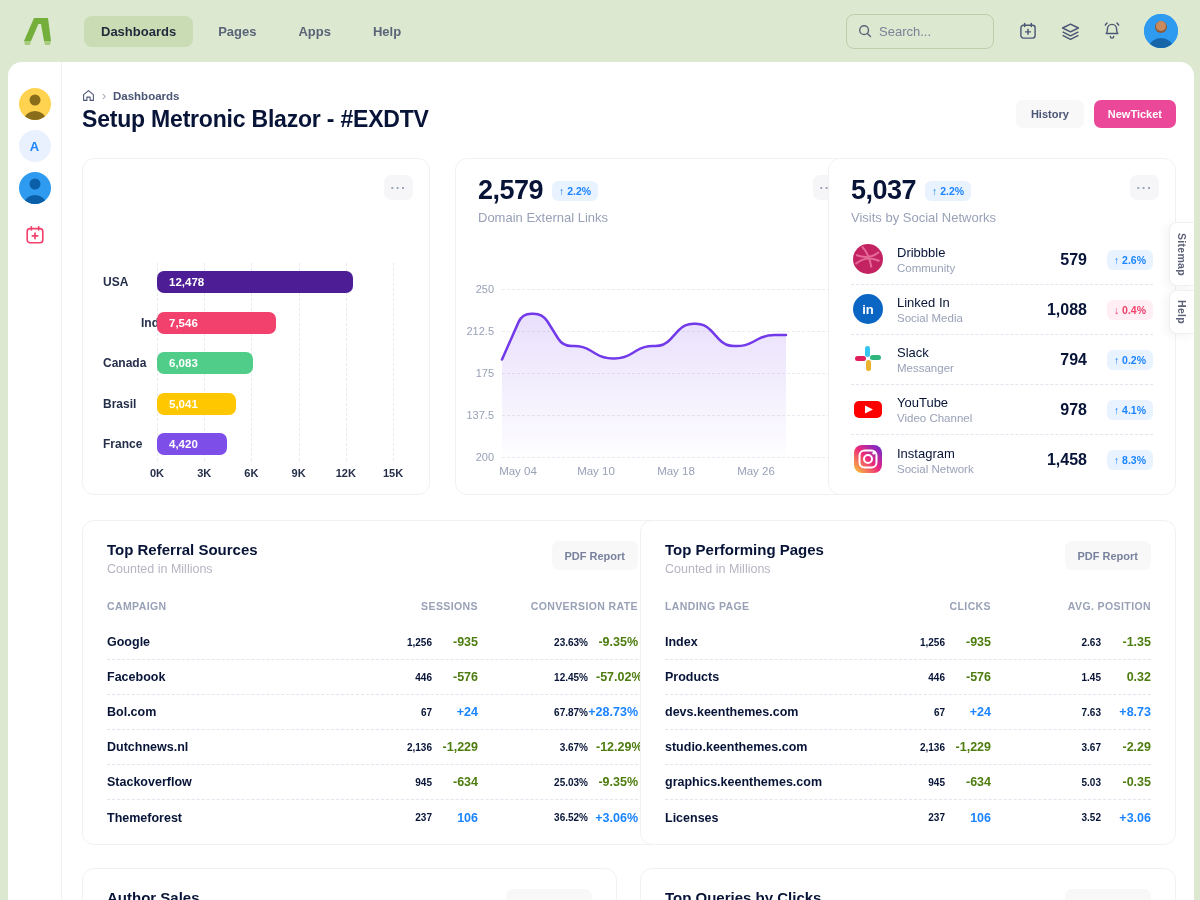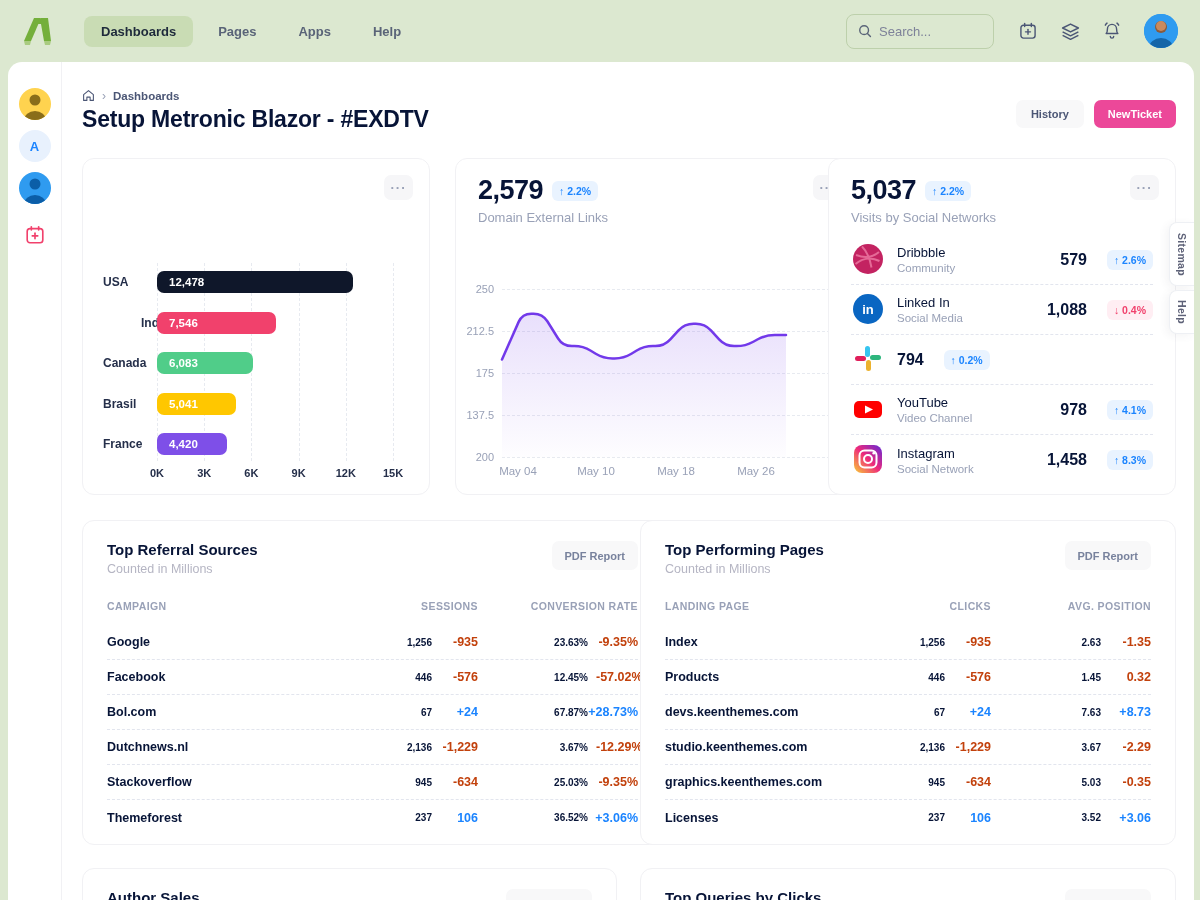--- a/index.html
+++ b/index.html
@@ -85,21 +85,21 @@
   .tbl-sub { font-size:12.5px; color:#b5b5c3; margin-top:4px; }
   .pdf-btn { height:29px; padding:0 13px; border:none; border-radius:7px; background:#f8f8f9; color:#78829d; font-size:11px; font-weight:600; cursor:pointer; font-family:"Liberation Sans", sans-serif; }
   .tbl { position:absolute; left:24px; right:24px; top:70px; }
   .tbl-row { display:grid; grid-template-columns:1fr 62px 46px 110px 50px; align-items:center; height:35px; border-bottom:1px dashed #e2e5ee; }
   .tbl-row.header { border-bottom:none; height:30px; margin-bottom:4px; }
   .tbl-row:last-child { border-bottom:none; }
   .th { font-size:10.5px; font-weight:600; color:#99a1b7; letter-spacing:0.4px; }
   .td-name { font-size:12.5px; font-weight:600; color:#071437; }
   .td-num { font-size:10px; font-weight:700; color:#071437; text-align:right; }
   .td-chg { font-size:12.5px; font-weight:600; text-align:right; }
-  .chg-red { color:#c2410c;padding-left:8px; } .chg-blue { color:#1b84ff; }
+  .chg-red { color:#4d7c0f;padding-left:8px; } .chg-blue { color:#1b84ff; }
   .ta-r { text-align:right; }
 
   
   .edge-tab { position:absolute; right:0; width:25px; background:#fff; border:1px solid #eef0f4; border-right:none; border-radius:8px 0 0 8px; box-shadow:-3px 2px 8px rgba(60,60,90,0.06); display:flex; align-items:center; justify-content:center; cursor:pointer; }
   .edge-tab span { writing-mode:vertical-rl; font-size:10.5px; font-weight:600; color:#5e6278; letter-spacing:0.3px; }
   .et1 { top:160px; height:64px; }
   .et2 { top:228px; height:44px; }
 </style>
 </head>
 <body>
@@ -209,21 +209,21 @@
         <div class="x-tick" style="left: 121.2px;">3K</div>
         <div class="grid-v" style="left: 168.4px;"></div>
         <div class="x-tick" style="left: 168.4px;">6K</div>
         <div class="grid-v" style="left: 215.6px;"></div>
         <div class="x-tick" style="left: 215.6px;">9K</div>
         <div class="grid-v" style="left: 262.8px;"></div>
         <div class="x-tick" style="left: 262.8px;">12K</div>
         <div class="grid-v" style="left: 310px;"></div>
         <div class="x-tick" style="left: 310px;">15K</div>
         <div class="bar-row-label" style="top: 12px;">USA</div>
-        <div class="bar" style="left: 74px; top: 8px; width: 196.321px; background: #0f172a;">
+        <div class="bar" style="left: 74px; top: 8px; width: 196.321px; background: #4c1d95;">
           <span>12,478</span>
         </div>
         <div class="bar-row-label" style="top: 52.5px; padding-left: 38px;">India</div>
         <div class="bar" style="left: 74px; top: 48.5px; width: 118.724px; background: rgb(241, 65, 108);">
           <span>7,546</span>
         </div>
         <div class="bar-row-label" style="top: 93px;">Canada</div>
         <div class="bar" style="left: 74px; top: 89px; width: 95.7059px; background: rgb(80, 205, 137);">
           <span>6,083</span>
         </div>
@@ -325,20 +325,24 @@
           <div class="social-icon">
             <svg width="30" height="30" viewBox="0 0 30 30">
               <g>
                 <rect x="12" y="3" width="5" height="11" rx="2.5" fill="#36c5f0"></rect>
                 <rect x="17" y="12" width="11" height="5" rx="2.5" fill="#2eb67d"></rect>
                 <rect x="13" y="17" width="5" height="11" rx="2.5" fill="#ecb22e"></rect>
                 <rect x="2" y="13" width="11" height="5" rx="2.5" fill="#e01e5a"></rect>
               </g>
             </svg>
           </div>
+          <div class="social-texts">
+            <div class="social-name">Slack</div>
+            <div class="social-desc">Messanger</div>
+          </div>
           <div class="social-value">794</div>
           <div class="social-badge-slot">
             <span class="badge blue">↑ 0.2%</span>
           </div>
         </div>
         <div class="social-row">
           <div class="social-icon">
             <svg width="32" height="32" viewBox="0 0 32 32">
               <rect x="2" y="8" width="28" height="17" rx="5" fill="#ff0000"></rect>
               <polygon points="13,12.5 21,16.5 13,20.5" fill="#fff"></polygon>

